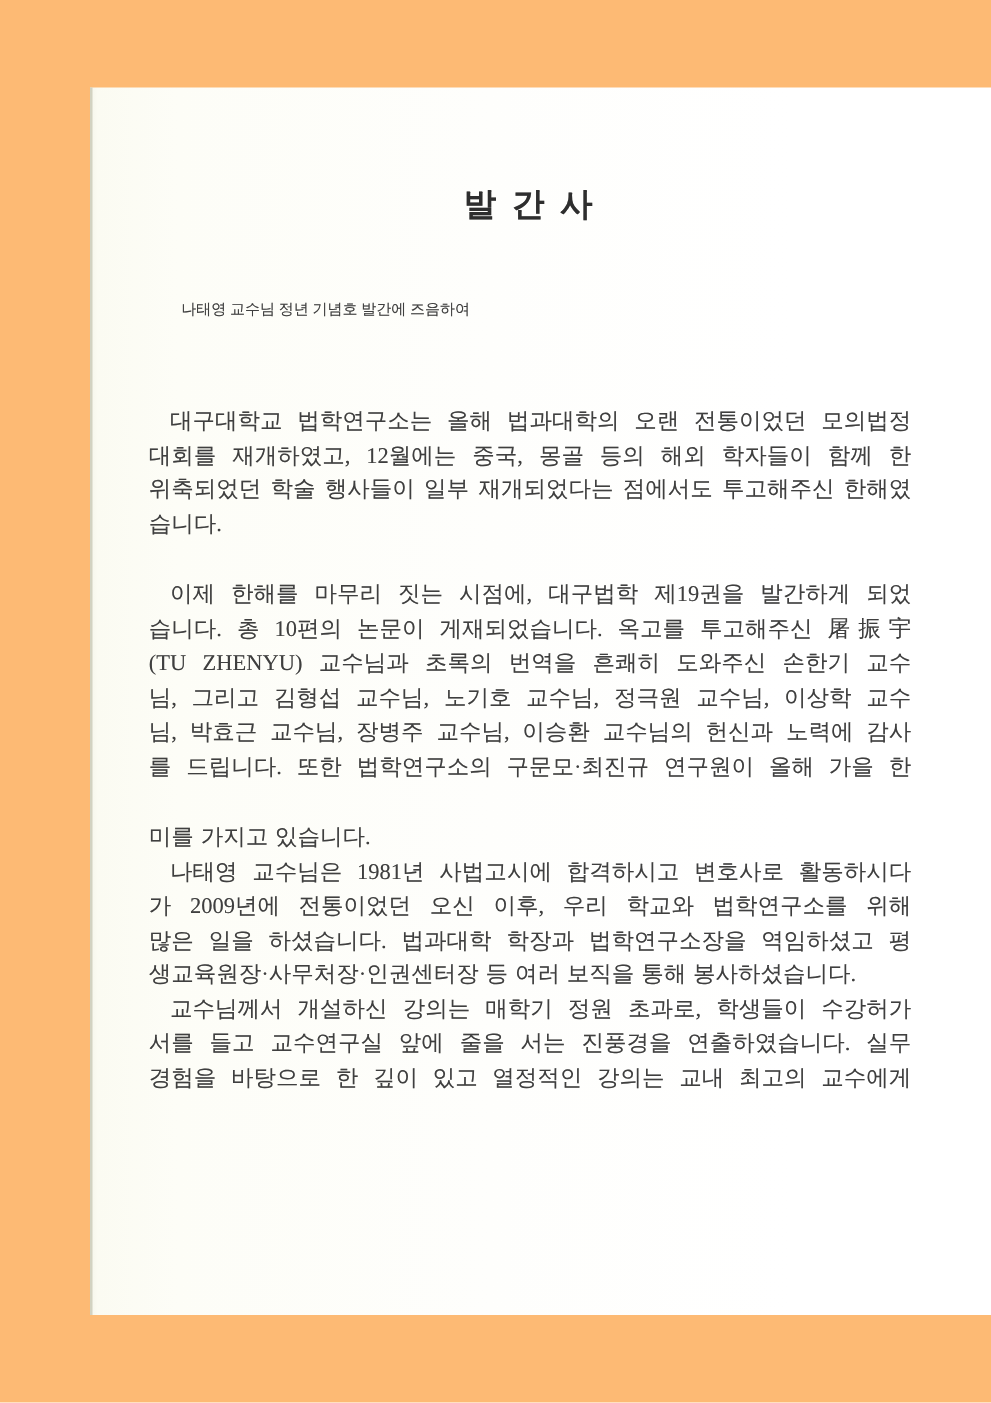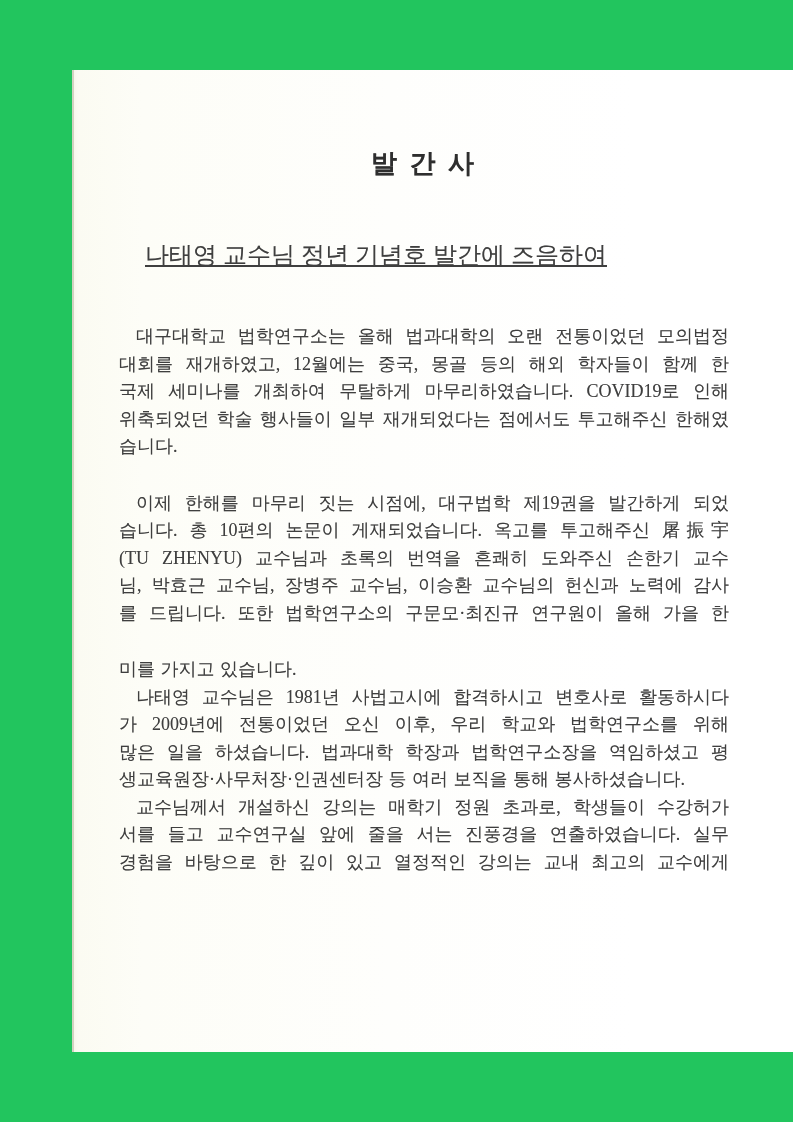--- a/index.html
+++ b/index.html
@@ -8,21 +8,21 @@
     width: 793px;
     height: 1122px;
     background: #ffffff;
     font-family: "Liberation Serif", "DejaVu Serif", serif;
     overflow: hidden;
   }
   .canvas {
     position: relative;
     width: 793px;
     height: 1122px;
-    background: #22c55e;
+    background: #fdba74;
     overflow: hidden;
   }
   
   .sheet {
     position: absolute;
     left: 72px;
     top: 70px;
     width: 721px;
     height: 982px;
     background: linear-gradient(to right,
@@ -58,25 +58,24 @@
     font-size: 26px;
     font-weight: bold;
     letter-spacing: 3px;
     color: #2e2e2e;
     text-shadow: 0 0 0.5px rgba(46,46,46,0.45);
   }
   .subtitle {
     position: absolute;
     top: 239px;
     left: 26px;
-    font-size: 24px;
+    font-size: 12px;
     color: #3f3f3f;
     text-shadow: 0 0 0.4px rgba(63,63,63,0.4);
     white-space: nowrap;
-    text-decoration: underline;
   }
   .body-text {
     position: absolute;
     top: 323px;
     left: 0;
     width: 610px;
     font-size: 18px;
     line-height: 27.5px;
     text-shadow: 0 0 0.4px rgba(63,63,63,0.4);
   }
@@ -102,28 +101,28 @@
   <div class="sheet">
     <div class="sheet-edge"></div>
   </div>
   <div class="text-col">
     <h1 class="title">발 간 사</h1>
     <div class="subtitle">나태영 교수님 정년 기념호 발간에 즈음하여</div>
     <div class="body-text" id="body-text">
         <div class="par gap">
           <div class="line indent">대구대학교 법학연구소는 올해 법과대학의 오랜 전통이었던 모의법정</div>
           <div class="line">대회를 재개하였고, 12월에는 중국, 몽골 등의 해외 학자들이 함께 한</div>
-          <div class="line">국제 세미나를 개최하여 무탈하게 마무리하였습니다. COVID19로 인해</div>
           <div class="line">위축되었던 학술 행사들이 일부 재개되었다는 점에서도 투고해주신 한해였</div>
           <div class="line noj">습니다.</div>
         </div>
         <div class="par gap">
           <div class="line indent">이제 한해를 마무리 짓는 시점에, 대구법학 제19권을 발간하게 되었</div>
           <div class="line">습니다. 총 10편의 논문이 게재되었습니다. 옥고를 투고해주신 屠振宇</div>
           <div class="line">(TU ZHENYU) 교수님과 초록의 번역을 흔쾌히 도와주신 손한기 교수</div>
+          <div class="line">님, 그리고 김형섭 교수님, 노기호 교수님, 정극원 교수님, 이상학 교수</div>
           <div class="line">님, 박효근 교수님, 장병주 교수님, 이승환 교수님의 헌신과 노력에 감사</div>
           <div class="line">를 드립니다. 또한 법학연구소의 구문모·최진규 연구원이 올해 가을 한</div>
         </div>
         <div class="par">
           <div class="line noj">미를 가지고 있습니다.</div>
         </div>
         <div class="par">
           <div class="line indent">나태영 교수님은 1981년 사법고시에 합격하시고 변호사로 활동하시다</div>
           <div class="line">가 2009년에 전통이었던 오신 이후, 우리 학교와 법학연구소를 위해</div>
           <div class="line">많은 일을 하셨습니다. 법과대학 학장과 법학연구소장을 역임하셨고 평</div>

